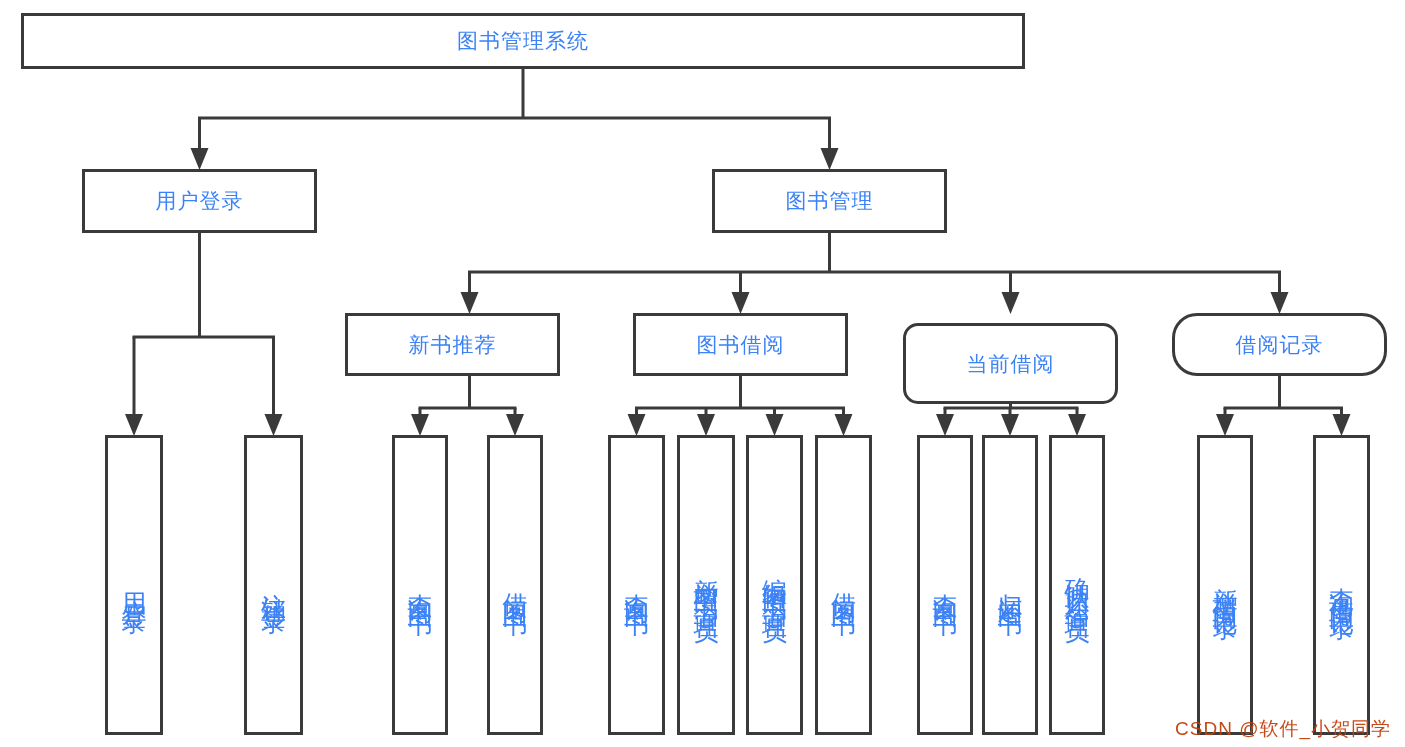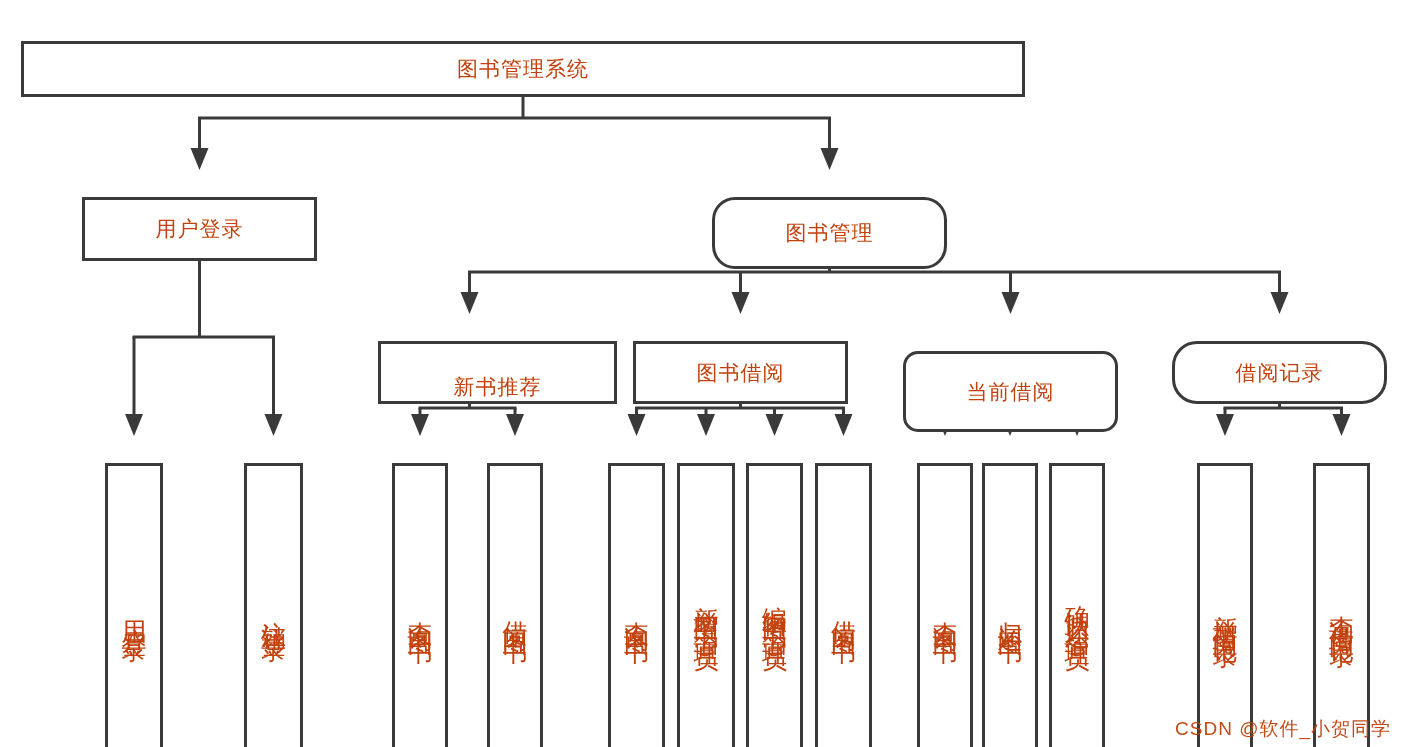--- a/index.html
+++ b/index.html
@@ -22,22 +22,21 @@
     pointer-events: none;
   }
   .node {
     position: absolute;
     box-sizing: border-box;
     border: 3px solid #3a3a3a;
     background: #ffffff;
     display: flex;
     align-items: center;
     justify-content: center;
-    color: #c2410c;
-    margin-top: 28px;
+    color: #3b82f6;
   }
   .node .lbl-h {
     font-size: 21px;
     letter-spacing: 1px;
     white-space: nowrap;
   }
   .node .lbl-v {
     writing-mode: vertical-rl;
     text-orientation: mixed;
     font-size: 25px;
@@ -115,24 +114,24 @@
       <line x1="1341.5" y1="408" x2="1341.5" y2="417" stroke="#3a3a3a" stroke-width="3"></line>
       <polygon points="1332.5,414 1350.5,414 1341.5,436" fill="#3a3a3a"></polygon>
     </svg>
   <div class="watermark">CSDN @软件_小贺同学</div>
 <div class="node" style="left: 21px; top: 13px; width: 1004px; height: 56px;">
       <span class="lbl-h">图书管理系统</span>
     </div>
     <div class="node" style="left: 82px; top: 169px; width: 235px; height: 64px;">
       <span class="lbl-h">用户登录</span>
     </div>
-    <div class="node" style="left: 712px; top: 169px; width: 235px; height: 72px; border-radius: 23px;">
+    <div class="node" style="left: 712px; top: 169px; width: 235px; height: 64px;">
       <span class="lbl-h">图书管理</span>
     </div>
-    <div class="node" style="left: 378px; top: 313px; width: 239px; height: 63px; align-items: flex-end;">
+    <div class="node" style="left: 345px; top: 313px; width: 215px; height: 63px;">
       <span class="lbl-h">新书推荐</span>
     </div>
     <div class="node" style="left: 633px; top: 313px; width: 215px; height: 63px; text-align: center;">
       <span class="lbl-h">图书借阅</span>
     </div>
     <div class="node" style="left: 903px; top: 323px; width: 215px; height: 81px; border-radius: 15px;">
       <span class="lbl-h">当前借阅</span>
     </div>
     <div class="node" style="left: 1172px; top: 313px; width: 215px; height: 63px; border-radius: 25px;">
       <span class="lbl-h">借阅记录</span>

